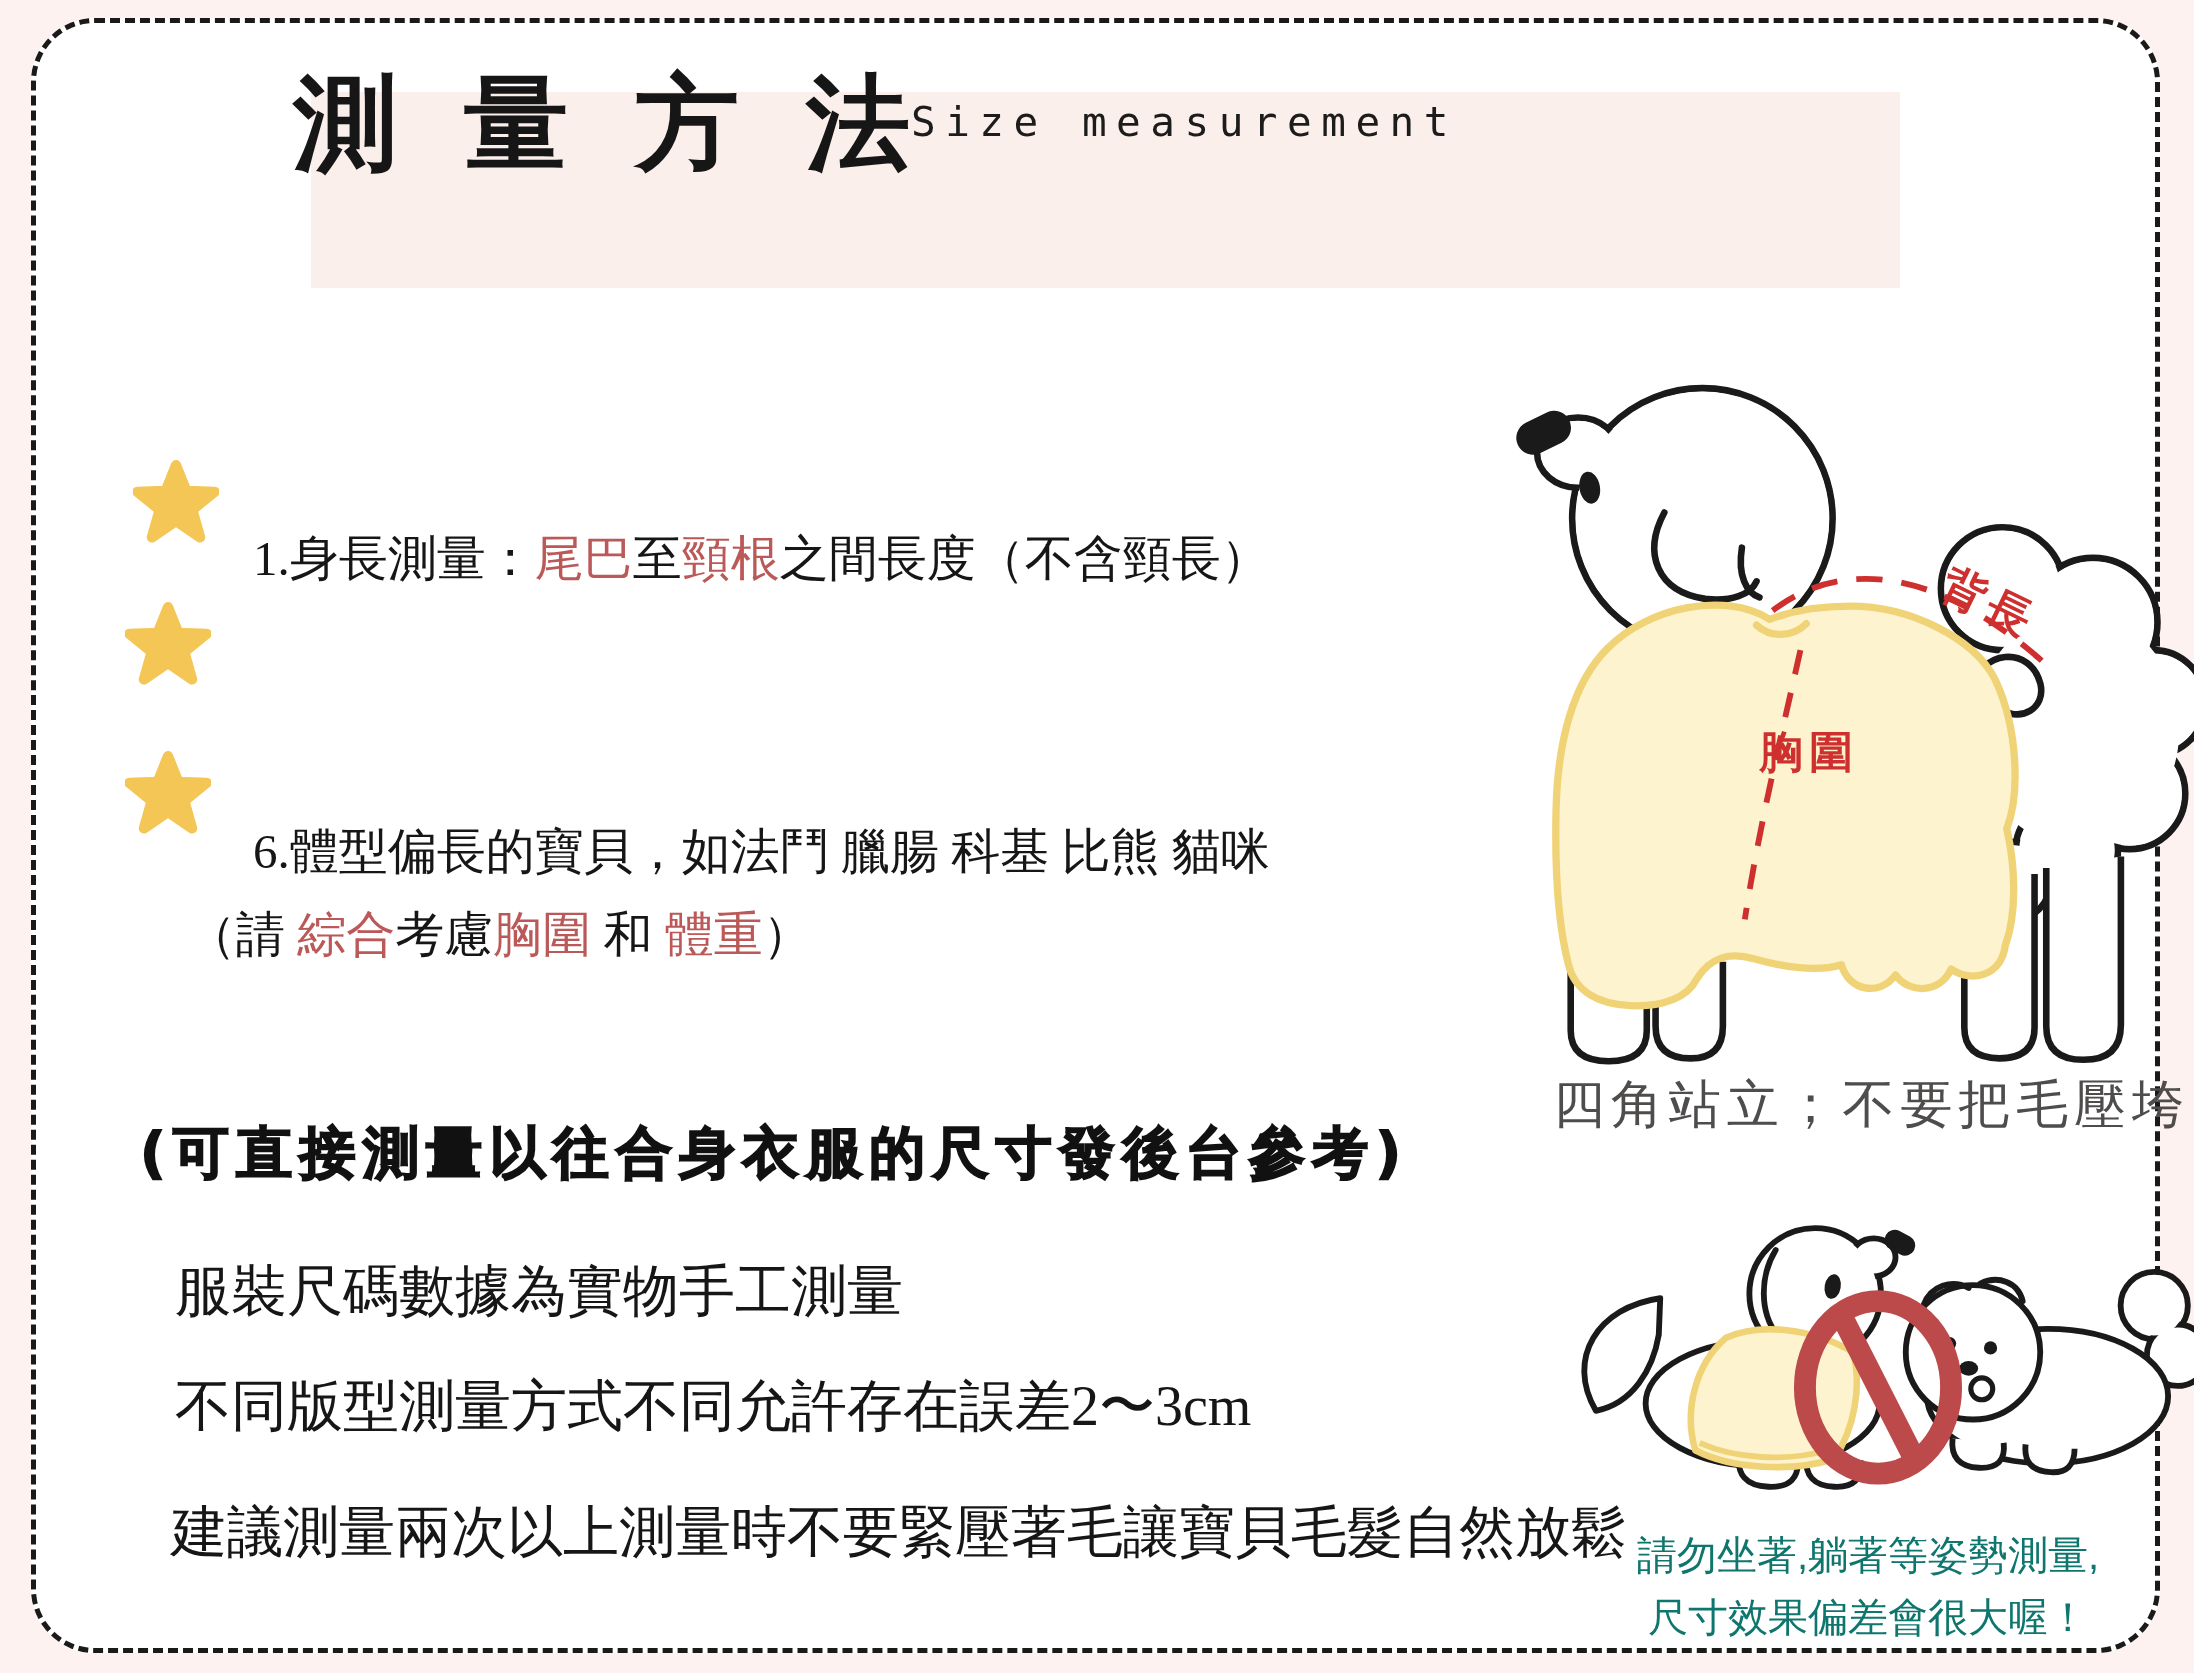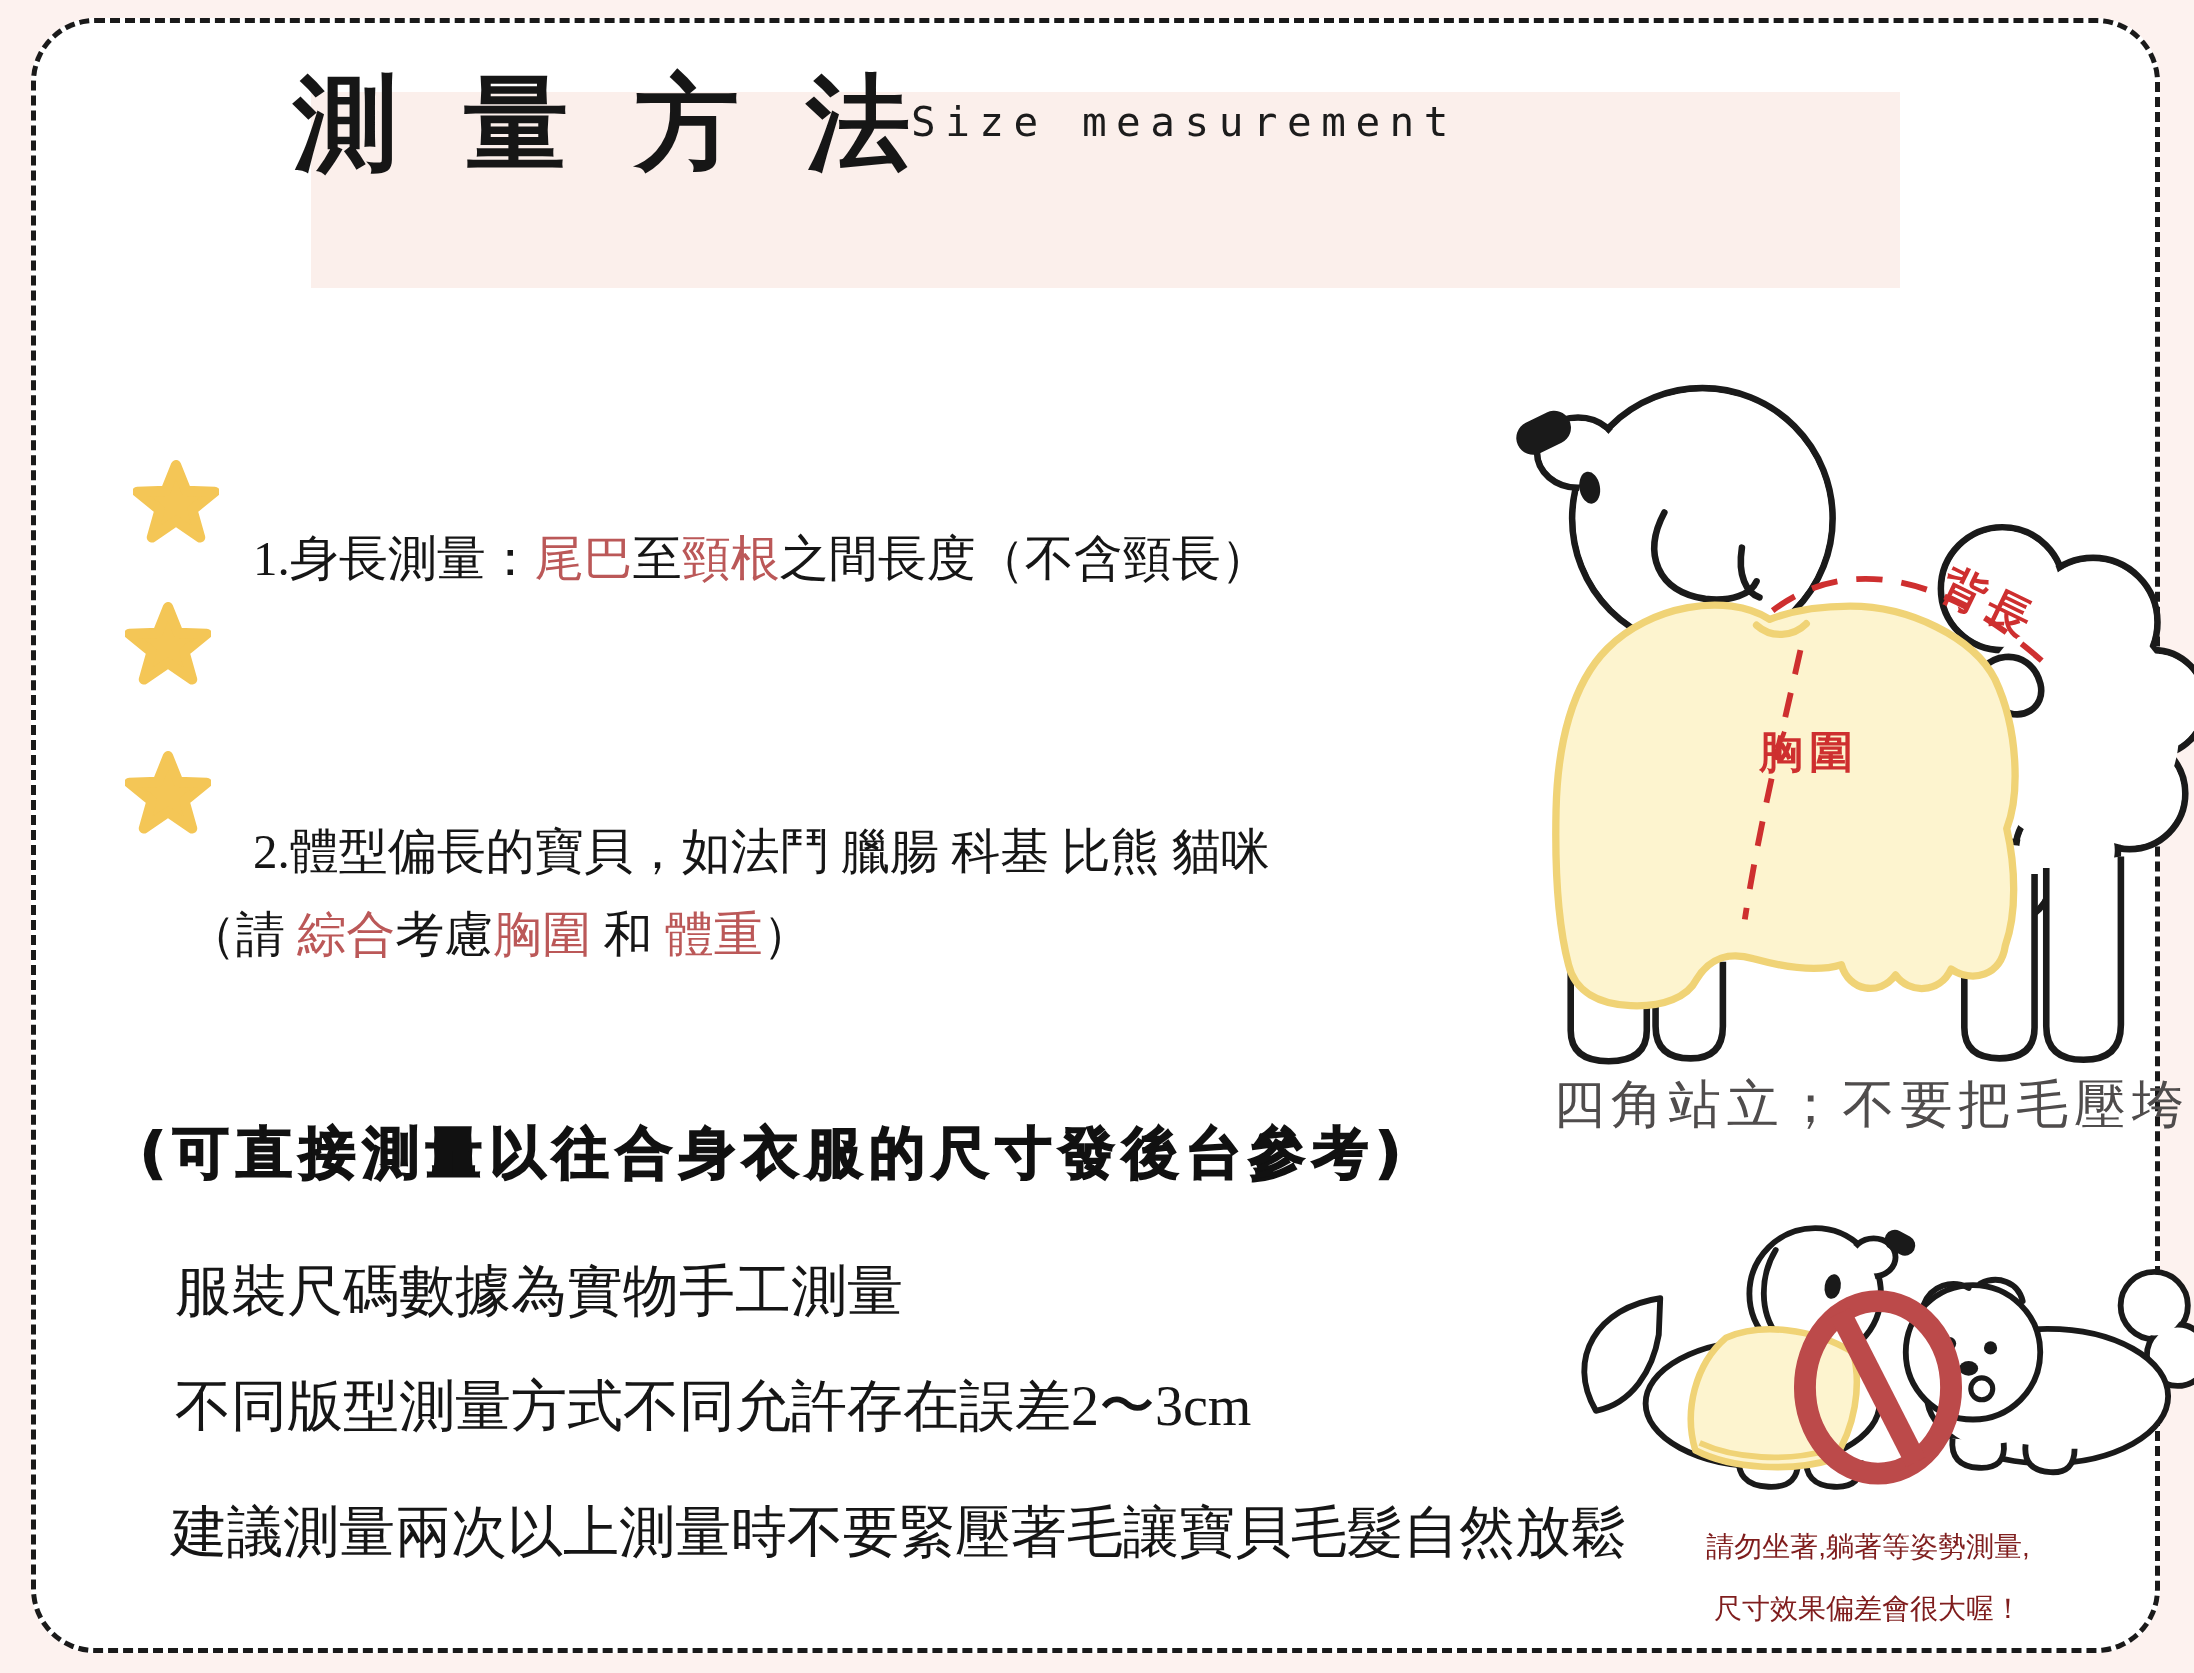--- a/index.html
+++ b/index.html
@@ -51,21 +51,21 @@
   
   .dog-main{position:absolute;left:1463px;top:311px;width:717px;height:739px;}
   .stand-caption{
     position:absolute;left:1517px;top:1047px;width:607px;
     font-size:52px;color:#4f4c4c;letter-spacing:5.9px;white-space:pre;
     font-family:"Liberation Sans","DejaVu Sans",sans-serif;
   }
   .dog-no{position:absolute;left:1507px;top:1189px;width:651px;height:285px;}
   .warn{
     position:absolute;left:1536px;width:592px;text-align:center;
-    font-size:28px;color:#7f1d1d;white-space:pre;
+    font-size:40px;color:#0f766e;white-space:pre;
     font-family:"Liberation Sans","DejaVu Sans",sans-serif;
   }
   .warn1{top:1505px;}
   .warn2{top:1567px;}
   svg text{font-family:"Liberation Sans","DejaVu Sans",sans-serif;font-weight:700;}
 </style>
 </head>
 <body>
 
 <div class="card">
@@ -83,21 +83,21 @@
   <svg class="star" style="left:89px;top:728px;" viewBox="0 0 100 100">
     <polygon points="50,6 62,36 95,37 69,58 78,90 50,71 22,90 31,58 5,37 38,36" fill="#f4c656" stroke="#f4c656" stroke-width="12" stroke-linejoin="round"></polygon>
   </svg>
 
   <div class="bullet" style="top:452px;">
     <span>1.身長測量：</span><span class="red">尾巴</span><span>至</span><span class="red">頸根</span><span>之間長度（不含頸長）</span>
   </div>
 
 
   <div class="bullet" style="top:745px;">
-    <span>2.體型偏長的寶貝，如法鬥 臘腸 科基 比熊 貓咪</span>
+    <span>6.體型偏長的寶貝，如法鬥 臘腸 科基 比熊 貓咪</span>
   </div>
   <div class="bullet" style="top:828px;left:102px;">
     <span>（請 </span><span class="red">綜合</span><span>考慮</span><span class="red">胸圍</span><span> 和 </span><span class="red">體重</span><span>）</span>
   </div>
 
   <div class="note-bold" style="left:104px;top:1093px;">(可直接測量以往合身衣服的尺寸發後台參考)</div>
   <div class="note" style="left:139px;top:1238px;">服裝尺碼數據為實物手工測量</div>
   <div class="note" style="left:139px;top:1353px;">不同版型測量方式不同允許存在誤差2〜3cm</div>
   <div class="note" style="left:135px;top:1479px;">建議測量兩次以上測量時不要緊壓著毛讓寶貝毛髮自然放鬆</div>
 

